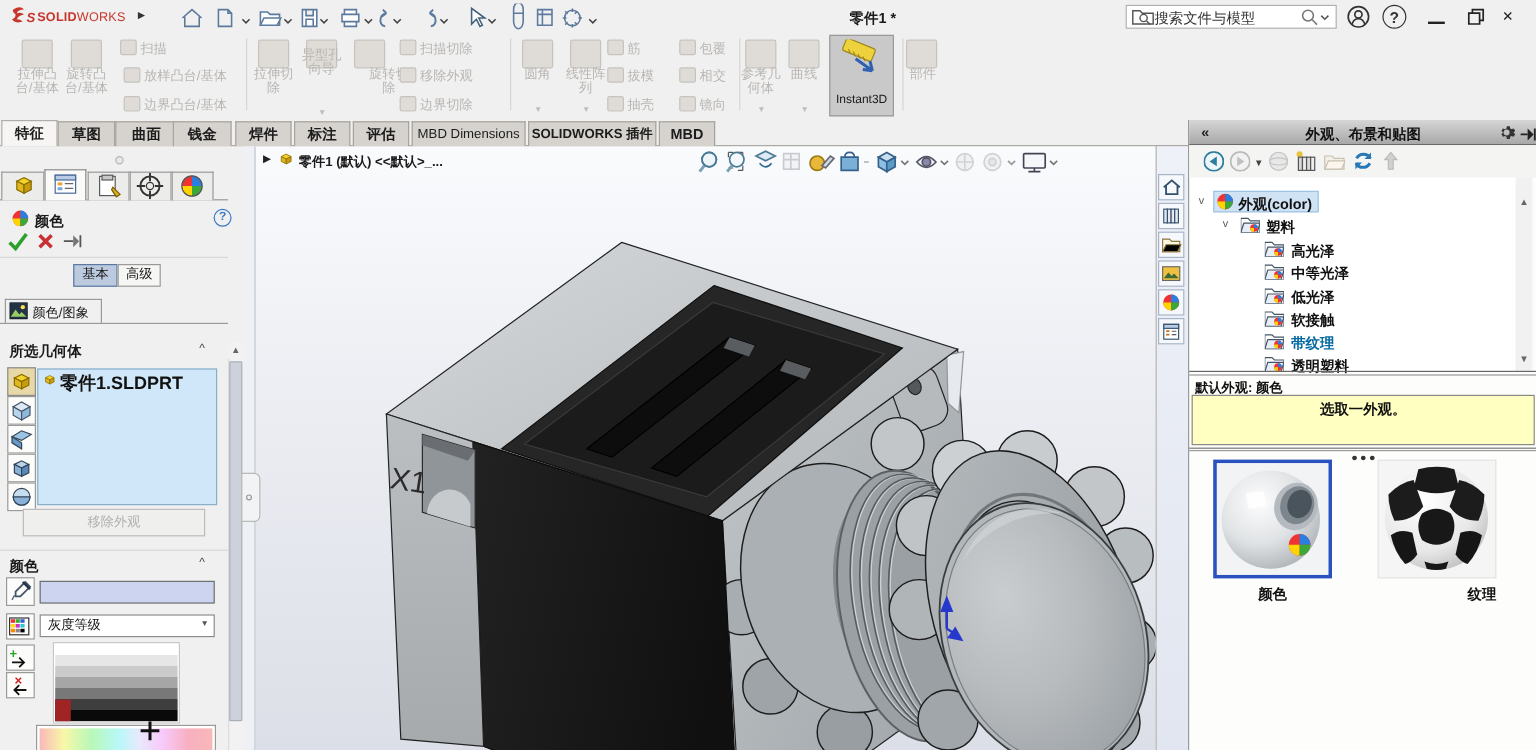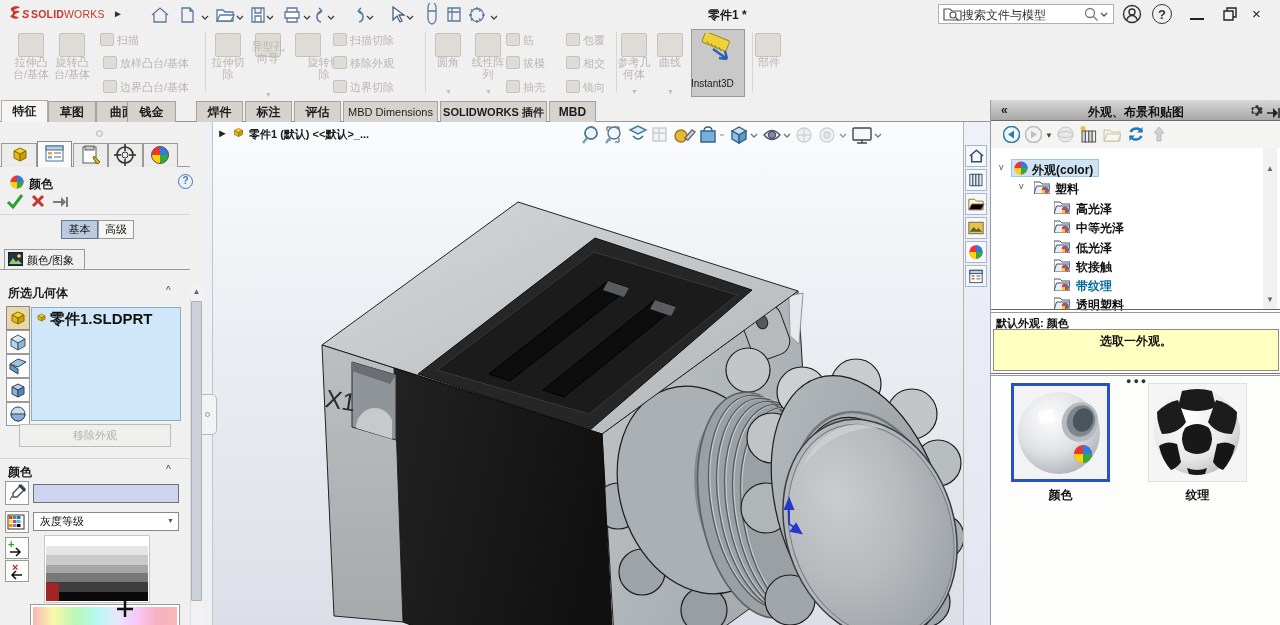--- a/index.html
+++ b/index.html
@@ -124,35 +124,35 @@
 <div class="rib-ico" style="left:657px;top:33px;width:26px;height:24px"></div>
 <div class="rib-txt" style="left:646px;top:56px;width:48px">曲线</div>
 <div class="abs" style="left:631px;top:88px;font-size:7px;color:#c0bdb9">▼</div>
 <div class="abs" style="left:667px;top:88px;font-size:7px;color:#c0bdb9">▼</div>
 <div class="abs" style="left:691px;top:29px;width:54px;height:68px;background:#c9c9c9;border:1px solid #9a9a9a"></div>
 <div class="abs" style="left:699px;top:33px;width:38px;height:34px"><svg width="38" height="34">
         <rect x="4" y="3" width="26" height="11" rx="2" transform="rotate(22 17 8)" fill="#eed23c" stroke="#a08820"></rect>
         <path d="M8 8 l2 4 M12 10 l2 4 M16 12 l2 4 M20 14 l2 4" stroke="#a08820" stroke-width="1"></path>
         <path d="M14 16 l14 10 m0 0 l-2-8 m2 8 l-8-1" stroke="#3060b0" stroke-width="2.5" fill="none"></path>
       </svg></div>
-<div class="abs" style="left:691px;top:78px;width:54px;font-size:10px;color:#1a1a1a">Instant3D</div>
+<div class="abs" style="left:691px;top:78px;width:54px;text-align:center;font-size:10px;color:#1a1a1a">Instant3D</div>
 <div class="rib-ico" style="left:755px;top:33px;width:26px;height:24px"></div>
 <div class="rib-txt" style="left:745px;top:56px;width:48px">部件</div>
   </div>
 
 <div class="sep" style="left:205px"></div>
 <div class="sep" style="left:425px"></div>
 <div class="sep" style="left:616px"></div>
 <div class="sep" style="left:752px"></div>
 
 <div class="abs" style="left:0;top:100px;width:1280px;height:22px;background:#f0f0f0;border-bottom:1px solid #9b9894"></div>
 <div class="tab active" style="left:1px;width:47px">特征</div>
 <div class="tab" style="left:48px;width:48px">草图</div>
 <div class="tab" style="left:96px;width:52px">曲面</div>
-<div class="tab" style="left:127px;width:49px">钱金</div>
+<div class="tab" style="left:144px;width:49px">钱金</div>
 <div class="tab" style="left:196px;width:47px">焊件</div>
 <div class="tab" style="left:245px;width:47px">标注</div>
 <div class="tab" style="left:294px;width:47px">评估</div>
 <div class="tab" style="left:343px;width:95px;font-size:11px;font-weight:normal">MBD Dimensions</div>
 <div class="tab" style="left:440px;width:107px;font-size:11px">SOLIDWORKS 插件</div>
 <div class="tab" style="left:549px;width:47px">MBD</div>
 
 <div class="abs" id="viewport" style="left:213px;top:122px;width:750px;height:503px;background:linear-gradient(180deg,#fafbfd 0%,#eceef3 40%,#dcdfe7 100%)">
 <svg width="750" height="503" viewBox="213 122 750 503" style="position:absolute;left:0;top:0">
 <defs>
@@ -713,14 +713,14 @@
    <path d="M33 7 q16 -4 30 0 l4 16 q-19 8 -38 0 z" fill="#1a1a1a"></path>
    <path d="M8 28 q10 -10 21 -12 l8 22 q-8 12 -24 12 q-5 -11 -5 -22z" fill="#1c1c1c"></path>
    <path d="M88 28 q-10 -10 -21 -12 l-8 22 q8 12 24 12 q5 -11 5 -22z" fill="#1c1c1c"></path>
    <path d="M36 44 q12 -8 24 0 q6 10 0 22 q-12 8 -24 0 q-6 -12 0 -22z" fill="#181818"></path>
    <path d="M10 62 q8 -6 18 -2 l4 18 q-4 6 -10 8 q-9 -10 -12 -24z" fill="#161616"></path>
    <path d="M86 62 q-8 -6 -18 -2 l-4 18 q4 6 10 8 q9 -10 12 -24z" fill="#161616"></path>
    <path d="M38 84 q10 4 20 0 l-2 6 q-8 2 -16 0 z" fill="#181818"></path>
    </svg>
  </div>
  <div class="abs" style="left:20px;top:387px;width:99px;text-align:center;font-size:12px;font-weight:bold;color:#111">颜色</div>
- <div class="abs" style="left:157px;top:387px;width:99px;text-align:center;font-size:12px;font-weight:bold;color:#111">纹理</div>
+ <div class="abs" style="left:157px;top:387px;width:99px;text-align:right;font-size:12px;font-weight:bold;color:#111">纹理</div>
 </div>
 
 </body></html>

